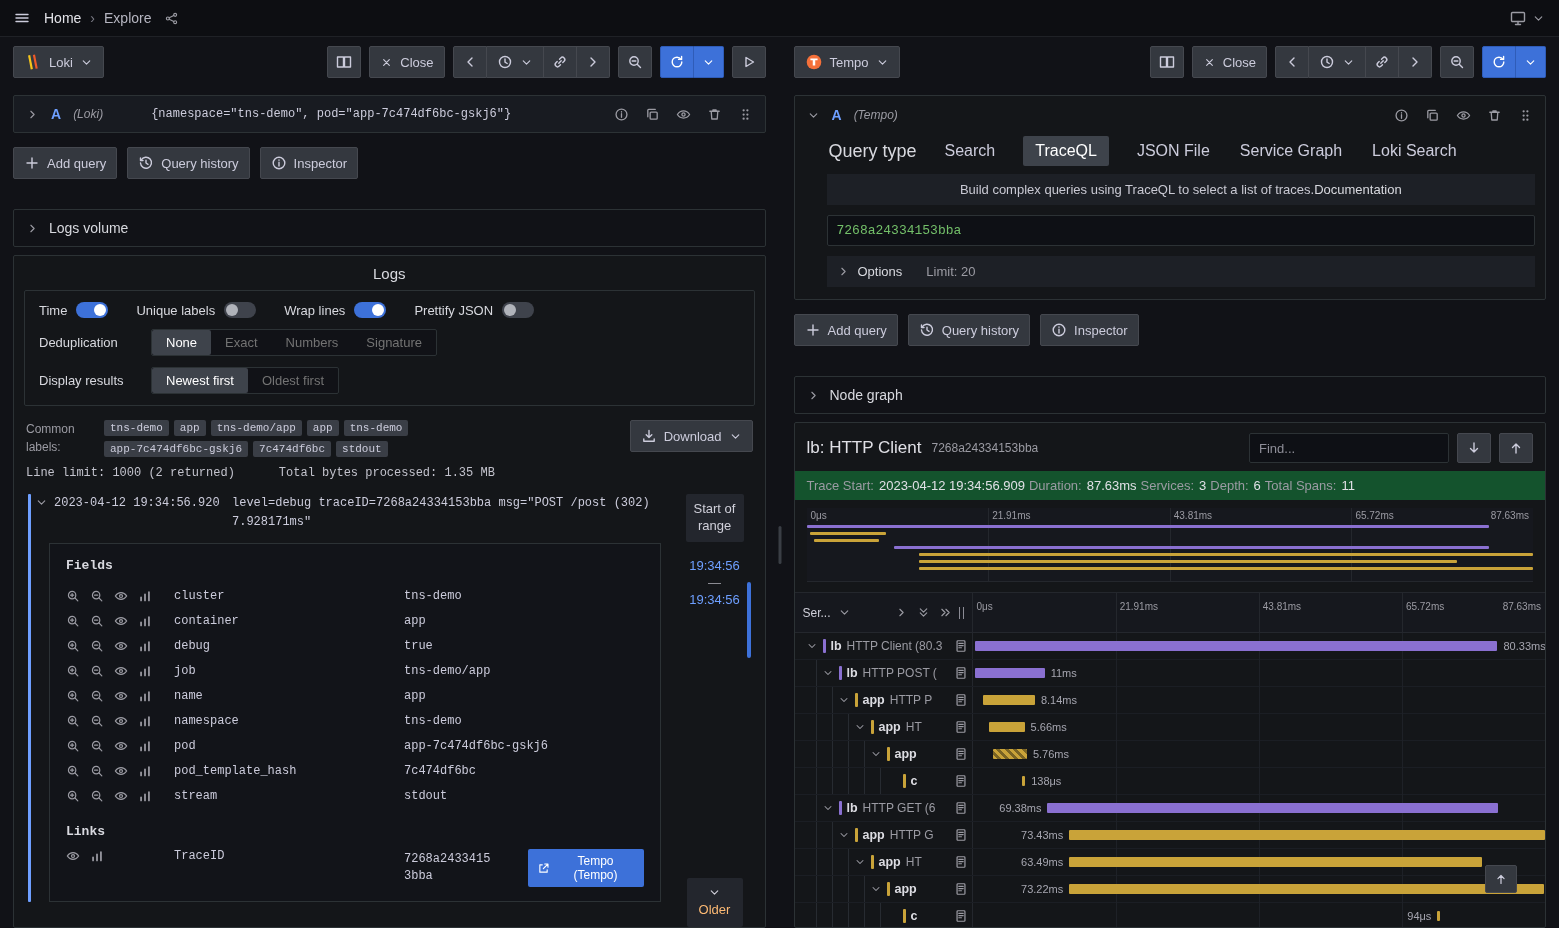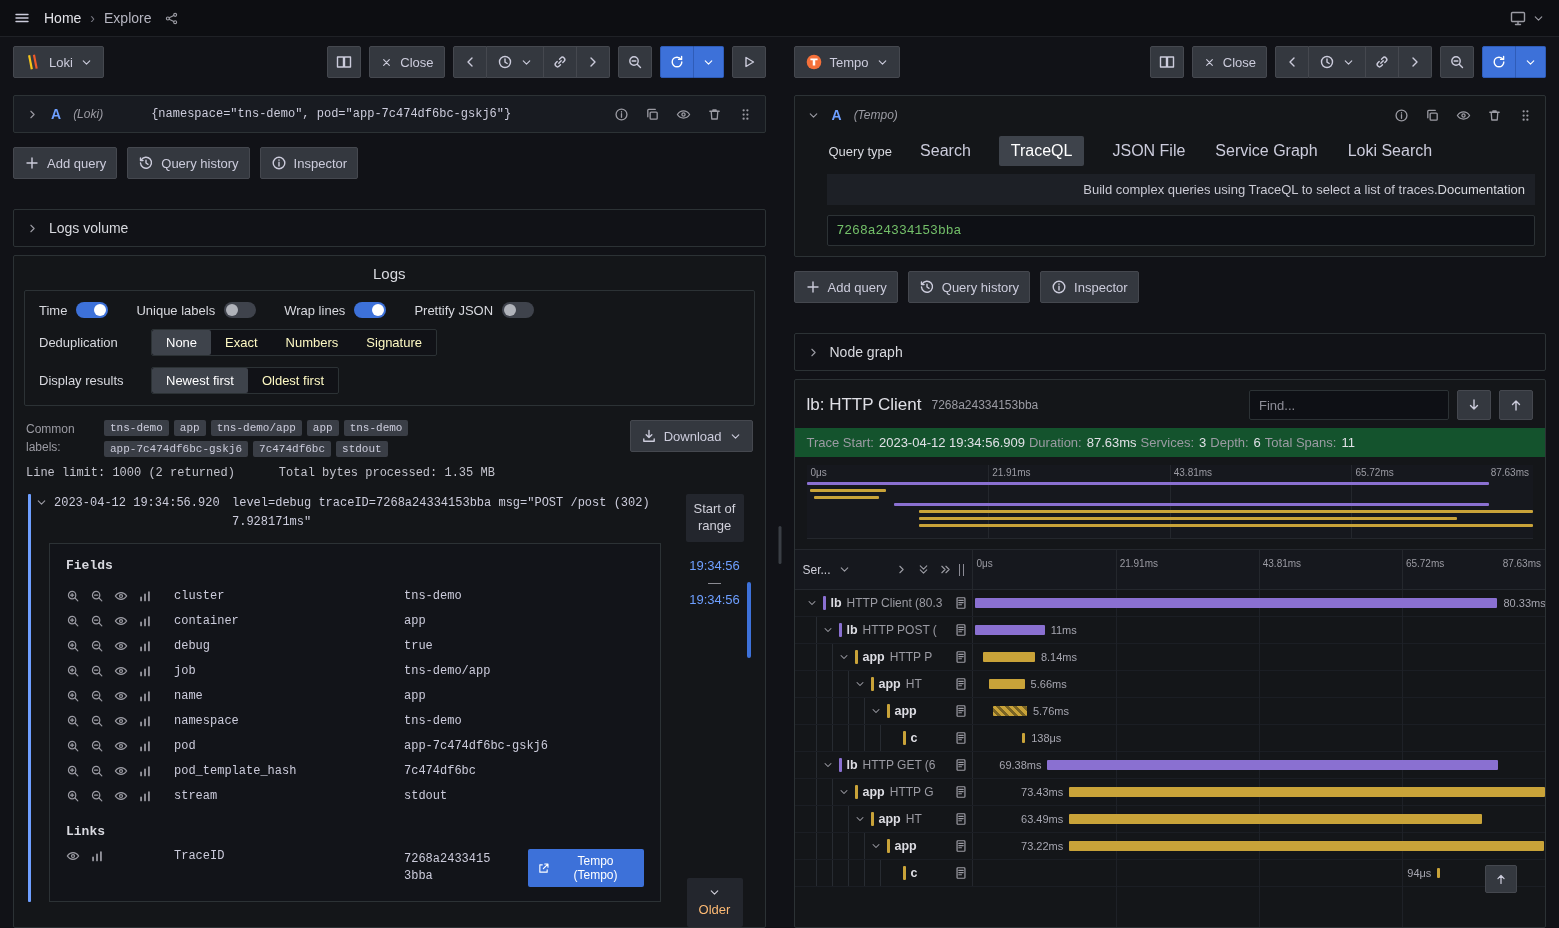--- a/index.html
+++ b/index.html
@@ -52,21 +52,21 @@
 .tog-row{display:flex;gap:28px;align-items:center;flex-wrap:wrap}
 .toggle-item{display:flex;align-items:center;gap:9px}
 .tg-label{font-size:13px;font-weight:500;color:#d8d9df}
 .switch{width:32px;height:16px;border-radius:9px;position:relative;display:inline-block;cursor:pointer}
 .switch.on{background:#3d71d9}.switch.off{background:#3f434c}
 .knob{position:absolute;top:2px;width:12px;height:12px;border-radius:50%;background:#fff}
 .switch.on .knob{right:2px}.switch.off .knob{left:2px;background:#b0b3ba}
 .opt-row{display:flex;align-items:center;gap:16px}
 .opt-label{width:96px;flex:none;font-size:13px;font-weight:500;color:#d8d9df}
 .seg{display:inline-flex;border:1px solid #2c3235;border-radius:2px;background:#111217}
-.seg-opt{padding:5px 14px;font-size:13px;color:#fef9c3;background:transparent;border:0;cursor:pointer;font-family:inherit}
+.seg-opt{padding:5px 14px;font-size:13px;color:#737373;background:transparent;border:0;cursor:pointer;font-family:inherit}
 .seg-opt.sel{background:#3e434b;color:#fff;border-radius:2px}
 .labels-row{display:flex;align-items:flex-start;padding:8px 12px 2px;gap:14px}
 .lbl-col{width:64px;flex:none;font-size:12px;color:#9b9ba3;line-height:1.5}
 .chips{display:flex;flex-wrap:wrap;gap:5px;max-width:440px}
 .chip{font-family:"Liberation Mono","DejaVu Sans Mono",monospace;font-size:11px;background:#3a3e46;color:#ccccdc;padding:2px 6px;border-radius:2px}
 .dl-btn{margin-left:auto}
 .stats-row{display:flex;gap:44px;padding:7px 12px 4px;font-size:12px;color:#c3c3cd}
 
 .logs-body{flex:1;min-height:0;display:flex;padding:10px 10px 0 14px;gap:8px}
 .log-list{flex:1;min-width:0}
@@ -95,24 +95,24 @@
 .nav-times{margin-top:16px;display:flex;flex-direction:column;align-items:center;gap:2px;font-size:13px}
 .nav-times .t{color:#6e9fff;cursor:pointer}
 .nav-times .sep{color:#9b9ba3}
 .nav-scrollbar{position:absolute;right:4px;top:88px;width:4px;height:76px;background:#3d71d9;border-radius:2px;cursor:pointer}
 .older-btn{margin-top:auto;background:#23262d;border:0;border-radius:2px;width:56px;padding:8px 0 10px;display:flex;flex-direction:column;align-items:center;gap:3px;color:#fdba74;font-size:13px;cursor:pointer;font-family:inherit}
 .older-btn .ic{color:#d0d0da}
 
 .tquery-box{border:1px solid #2c3235;border-radius:2px;background:#141619}
 .tq-header{display:flex;align-items:center;gap:12px;height:38px;padding:0 12px}
 .tq-tabs{display:flex;align-items:center;gap:26px;padding:2px 12px 8px 34px}
-.tab-label{font-size:13px;color:#d8d9df}
+.tab-label{font-size:18px;color:#d8d9df}
 .tab{font-size:16px;color:#ccccdc;padding:6px 2px;background:transparent;border:0;cursor:pointer;font-family:inherit}
 .tab.sel{background:#3e434b;border-radius:2px;padding:6px 12px;color:#fff}
-.tq-hint{display:flex;justify-content:flex-end;align-items:center;margin:0 10px 0 32px;padding:8px 10px;background:#1d2026;font-size:13px;color:#c9c9d3}
+.tq-hint{display:flex;justify-content:center;align-items:center;margin:0 10px 0 32px;padding:8px 10px;background:#1d2026;font-size:13px;color:#c9c9d3}
 .doc-link{color:#d8d9df;cursor:pointer}
 .tq-editor{margin:10px 10px 10px 32px;background:#0e1015;border:1px solid #2c3235;border-radius:2px;padding:7px 9px;font-size:13px;color:#73bf69;font-family:"Liberation Mono","DejaVu Sans Mono",monospace;cursor:text}
 .tq-options{display:flex;align-items:center;gap:24px;margin:0 10px 12px 32px;padding:8px 10px;background:#1d2026;font-size:13px}
 .tq-options .opt-name{display:flex;align-items:center;gap:8px;color:#d8d9df;cursor:pointer}
 .tq-options .opt-name .ic{color:#9b9ba3}
 .opt-limit{color:#9b9ba3}
 
 .trace-panel{flex:1;min-height:0;display:flex;flex-direction:column;position:relative;overflow:hidden}
 .trace-header{display:flex;align-items:center;gap:10px;padding:10px 12px 8px}
 .trace-title{font-size:17px;font-weight:500;color:#e0e0e6}
@@ -967,20 +967,31 @@
               <button class="tab">JSON File</button>
               <button class="tab">Service Graph</button>
               <button class="tab">Loki Search</button>
             </div>
         </div>
         <div class="tq-hint">
           <span>Build complex queries using TraceQL to select a list of traces.</span>
           <a class="doc-link">Documentation</a>
         </div>
         <div class="tq-editor">7268a24334153bba</div>
+        <div class="tq-options">
+          <span class="opt-name">
+            <span class="ic sm">
+                <svg viewBox="0 0 16 16">
+                  <path d="M6 4l4 4-4 4"></path>
+                </svg>
+              </span>
+            <span>Options</span>
+          </span>
+          <span class="opt-limit">Limit: 20</span>
+        </div>
       </div>
 
       <div class="actions-row">
         <button class="btn">
           <span class="ic">
               <svg viewBox="0 0 16 16">
                 <path d="M8 3v10M3 8h10"></path>
               </svg>
             </span>
           <span>Add query</span>

